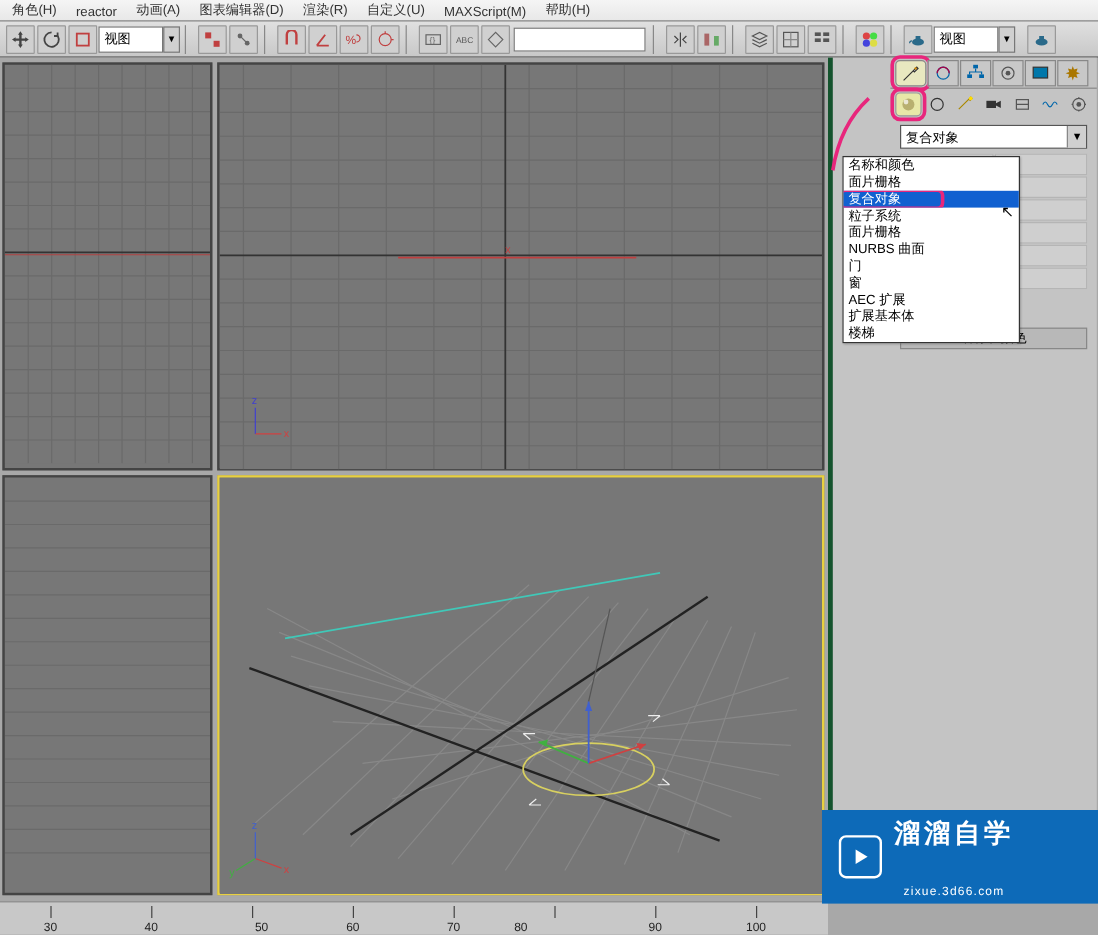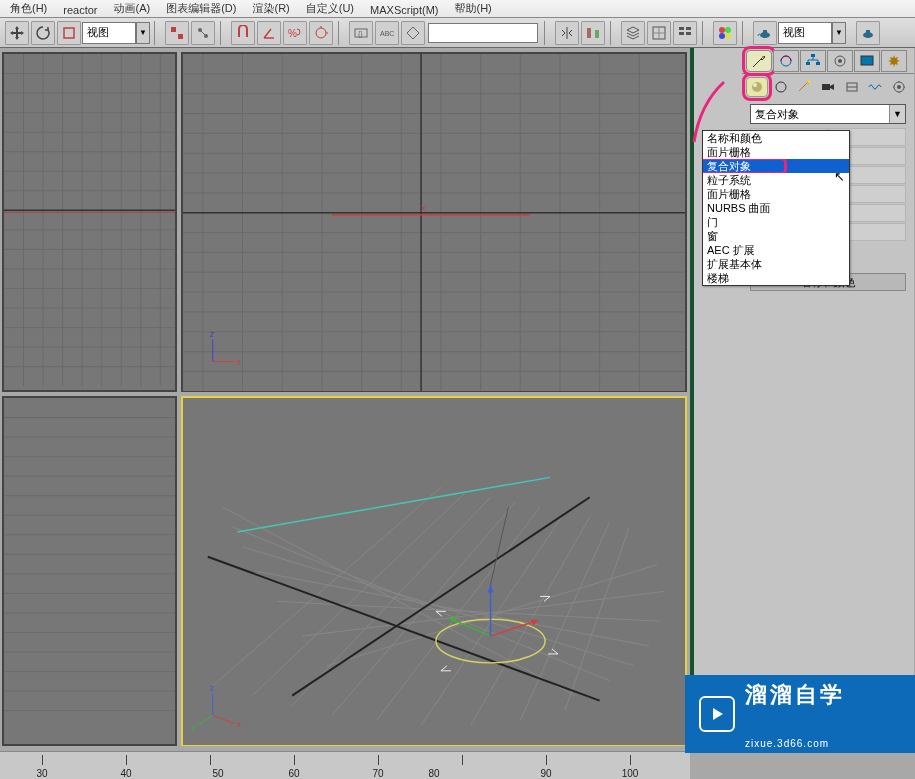--- a/index.html
+++ b/index.html
@@ -70,21 +70,21 @@
 .name-input { flex: 1; height: 18px; background: #e8e8e8; border: 1px solid #777; font-size: 11px; padding: 0 4px; font-family: Arial; }
 .swatch { width: 18px; height: 18px; background: #d8c070; border: 1px solid #555; }
 
 
 .ruler { position: absolute; left: 0; bottom: 0; width: 690px; height: 28px; background: #c8c8c8; border-top: 1px solid #888; }
 .ruler-tick { position: absolute; bottom: 14px; width: 1px; height: 6px; background: #444; }
 .ruler-tick.major { height: 10px; }
 .ruler-label { position: absolute; bottom: 0; font-size: 10px; color: #222; transform: translateX(-50%); }
 
 
-.watermark { position: absolute; right: 0; bottom: 26px; width: 230px; height: 78px; background: #0d6ab8; display: flex; align-items: center; padding: 0 14px; gap: 10px; z-index: 200; }
+.watermark { position: absolute; right: 0; bottom: 26px; width: 230px; height: 78px; background: #0d6ab8; display: flex; align-items: center; padding: 0 14px; gap: 10px; z-index: 200; text-align: center; }
 .wm-icon { width: 36px; height: 36px; border: 2px solid #fff; border-radius: 6px; display: flex; align-items: center; justify-content: center; }
 .wm-text { color: #fff; }
 .wm-main { font-size: 22px; font-weight: bold; letter-spacing: 3px; }
 .wm-sub { font-size: 10px; letter-spacing: 1px; margin-top: 28px; }
 
 
 .hl-arrow { position: absolute; pointer-events: none; z-index: 60; }
 
 </style>
 </head>

